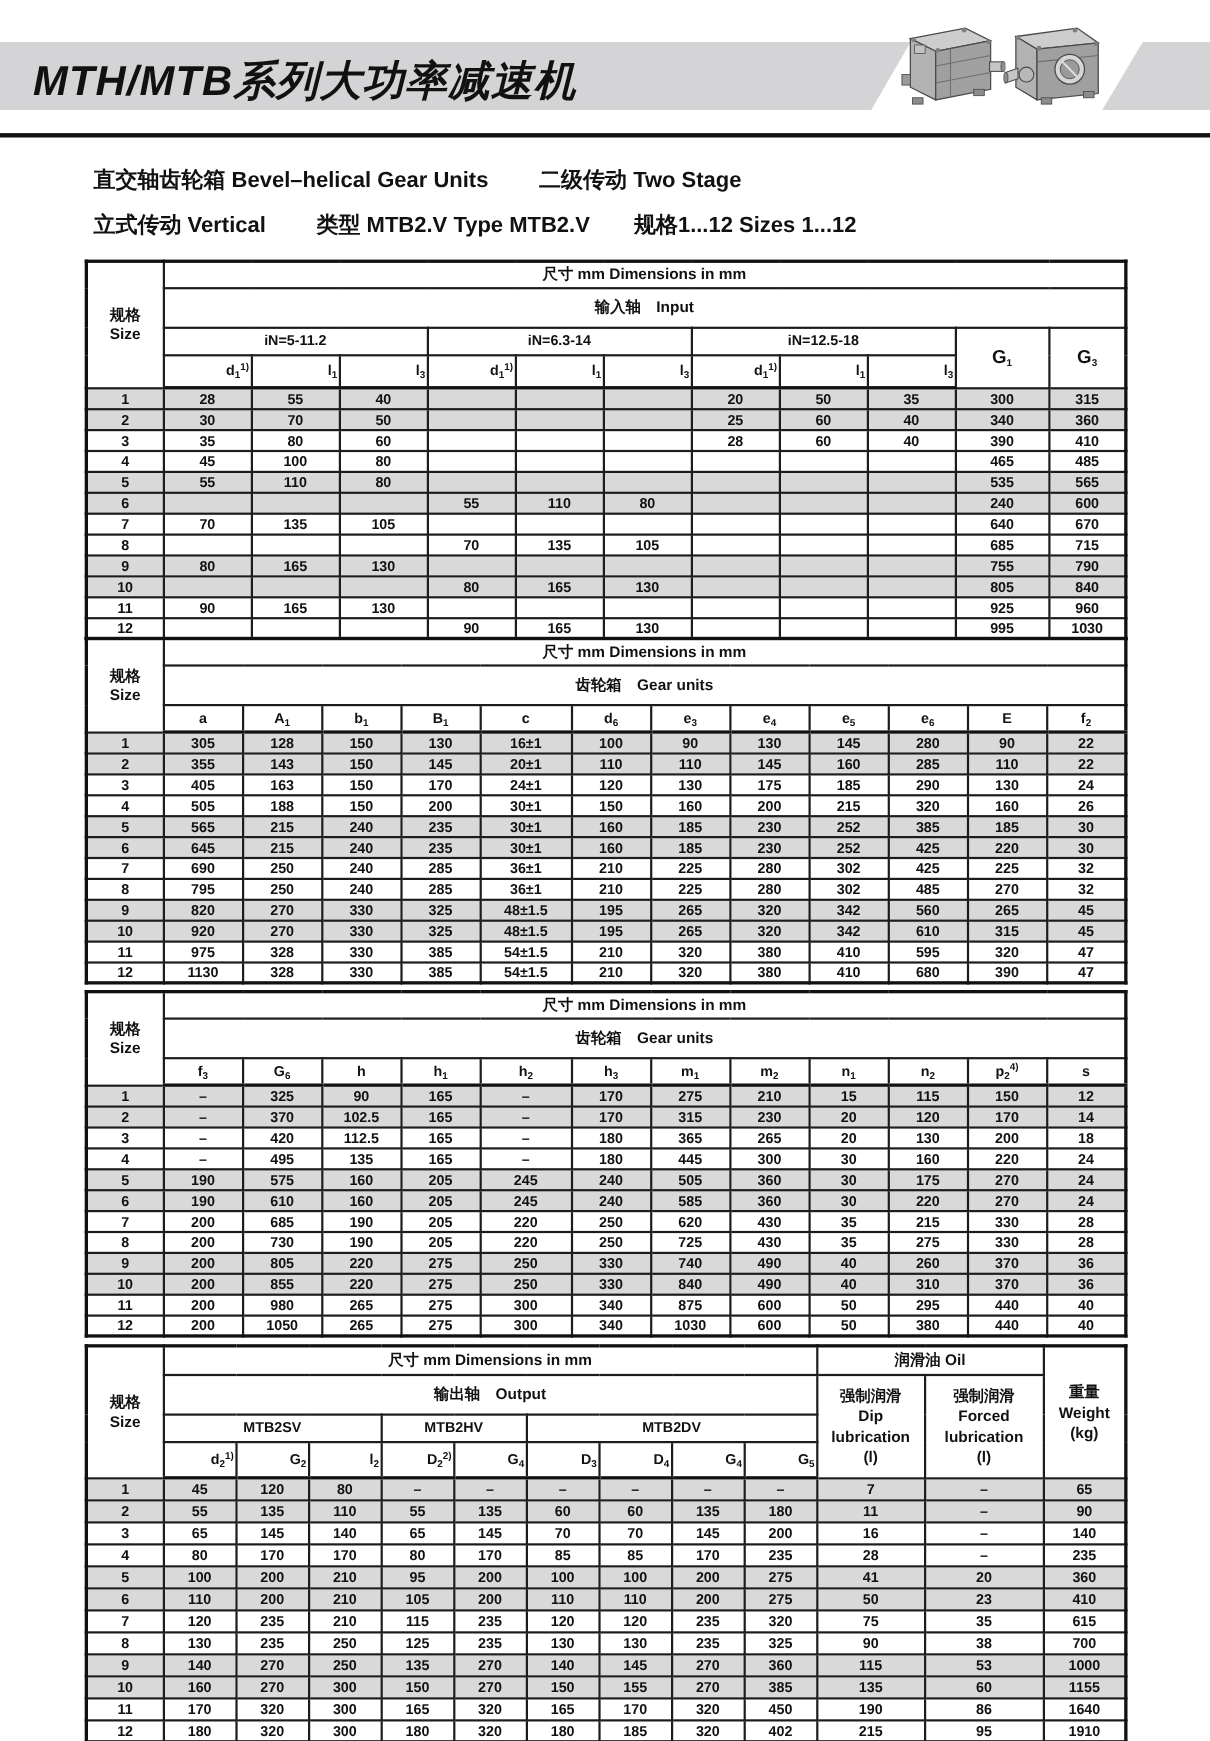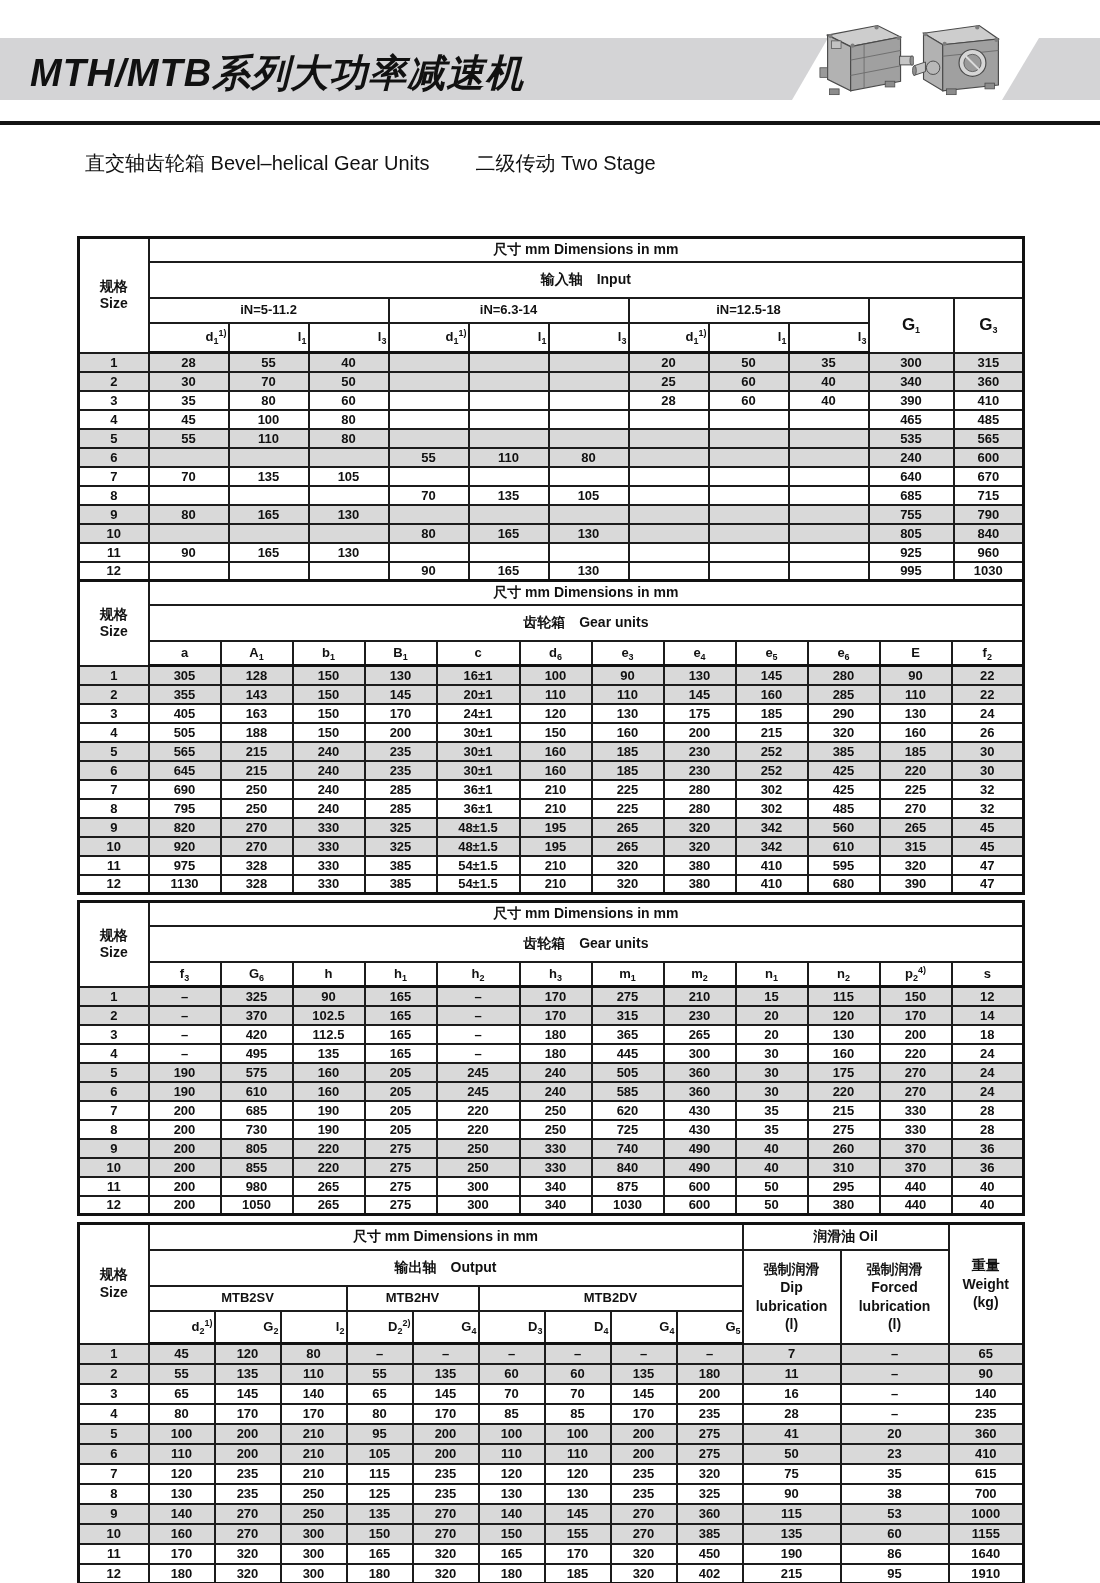--- a/index.html
+++ b/index.html
@@ -27,21 +27,21 @@
     white-space:nowrap;
   }
   .gearbox { position:absolute; top:12px; }
   .gearbox.left  { left:818px; }
   .gearbox.right { left:912px; }
   .rule {
     position:absolute; top:121px; left:0; width:1100px; height:4px; background:#141414;
   }
 
   
-  .subs { position:absolute; left:85px; top:150px; font-size:20px; font-weight:normal; }
+  .subs { position:absolute; left:85px; top:150px; font-size:20px; font-weight:bold; }
   .subs p { margin:0 0 14px 0; white-space:nowrap; }
   .subs .gap  { display:inline-block; width:46px; }
   .subs .gap2 { display:inline-block; width:40px; }
 
   
   table {
     position:absolute; left:77px; width:945px;
     border-collapse:collapse; table-layout:fixed;
     font-weight:bold; text-align:center;
   }
@@ -107,20 +107,21 @@
   <ellipse cx="2.5" cy="61" rx="2" ry="5" fill="#8f8f8f" stroke="#4a4a4a" stroke-width="0.8"></ellipse>
   <circle cx="22" cy="58" r="7" fill="#b8b8b8" stroke="#4a4a4a" stroke-width="1"></circle>
   <rect x="36" y="80" width="10" height="6" fill="#8c8c8c" stroke="#4a4a4a" stroke-width="0.8"></rect>
   <rect x="76" y="74" width="10" height="6" fill="#8c8c8c" stroke="#4a4a4a" stroke-width="0.8"></rect>
 </svg>
 
 <div class="rule"></div>
 
 <div class="subs">
   <p><span>直交轴齿轮箱 Bevel–helical Gear Units</span><span class="gap"></span><span>二级传动 Two Stage</span></p>
+  <p><span>立式传动 Vertical</span><span class="gap"></span><span>类型 MTB2.V  Type MTB2.V</span><span class="gap2"></span><span>规格1...12  Sizes 1...12</span></p>
 </div>
 
 <table class="t1">
   <colgroup>
     <col style="width:70px">
     <col span="9" style="width:80px">
     <col style="width:85px">
       <col style="width:70px">
   </colgroup>
   <thead>

